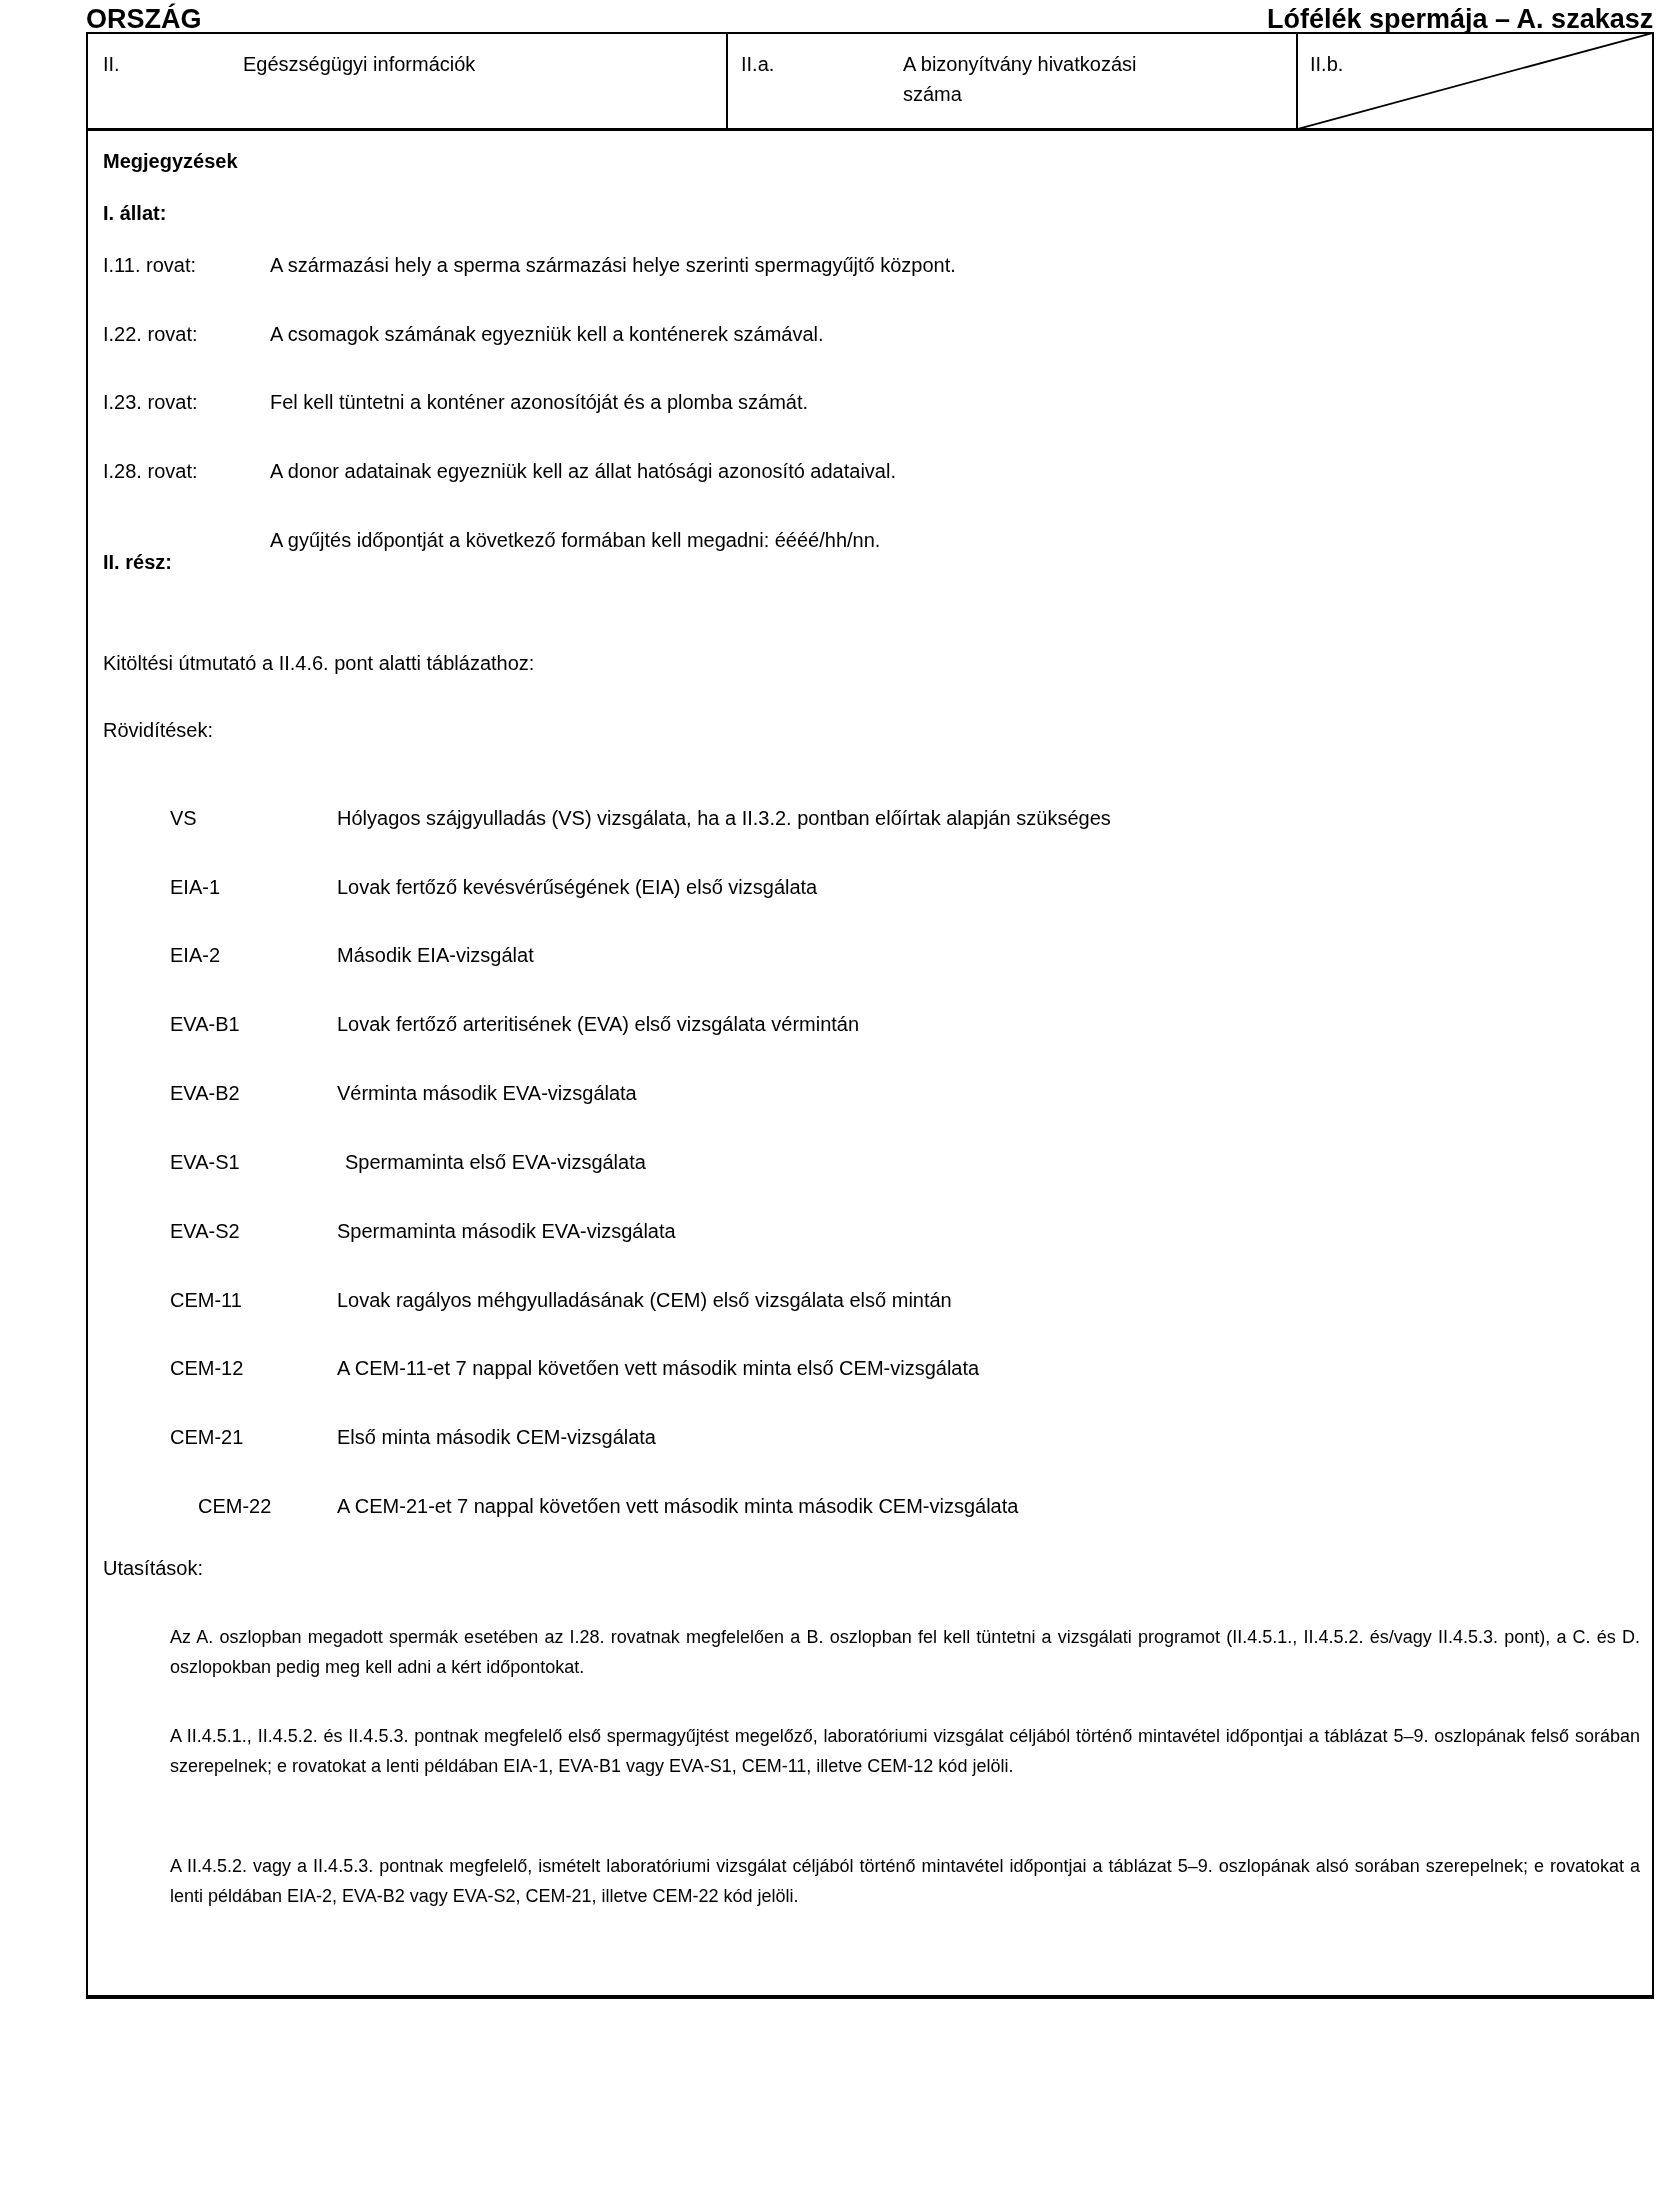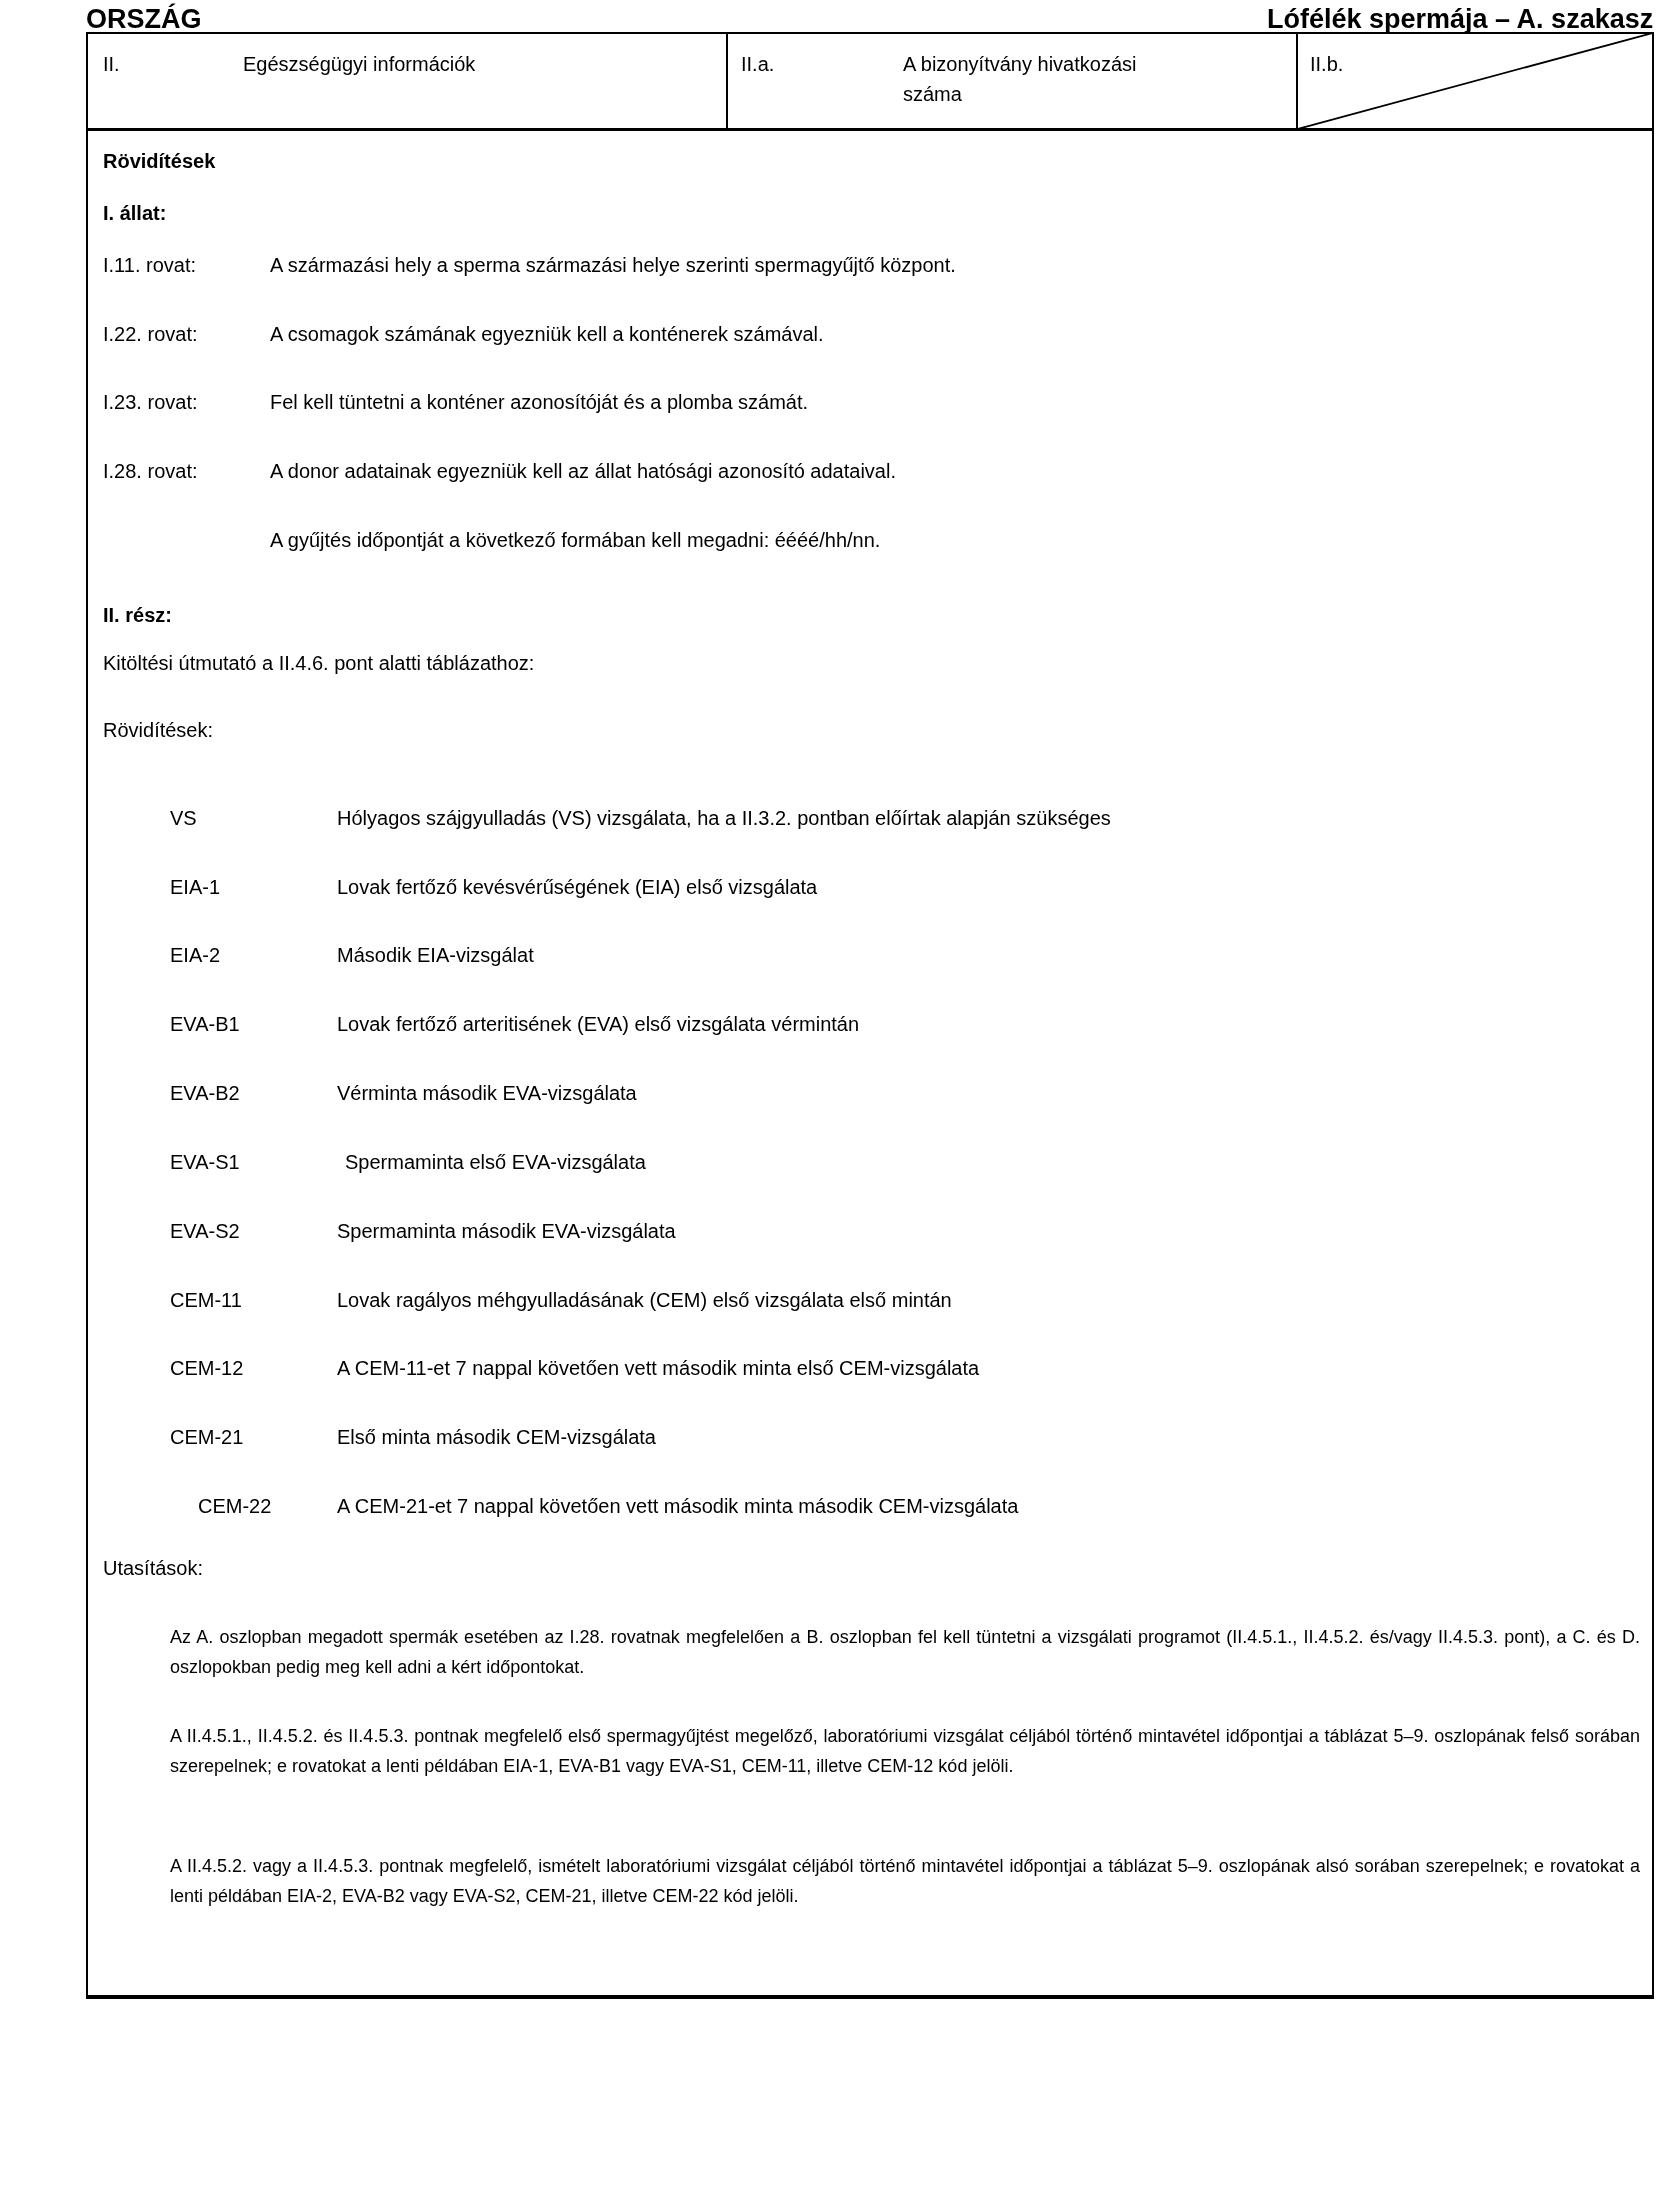--- a/index.html
+++ b/index.html
@@ -34,36 +34,36 @@
   <line x1="2223" y1="221" x2="2833" y2="56" stroke="#000" stroke-width="3"></line>
 </svg>
 
 <div class="t" style="left:103px;top:49px;">II.</div>
 <div class="t" style="left:243px;top:49px;">Egészségügyi információk</div>
 <div class="t" style="left:741px;top:49px;">II.a.</div>
 <div class="t" style="left:903px;top:49px;">A bizonyítvány hivatkozási</div>
 <div class="t" style="left:903px;top:79px;">száma</div>
 <div class="t" style="left:1310px;top:49px;">II.b.</div>
 
-<div class="t b" style="left:103px;top:146px;">Rövidítések</div>
+<div class="t b" style="left:103px;top:146px;">Megjegyzések</div>
 <div class="t b" style="left:103px;top:198px;">I. állat:</div>
 
 <div>
   <div class="t" style="left:103px;top:250px;">I.11. rovat:</div>
   <div class="t" style="left:270px;top:250px;">A származási hely a sperma származási helye szerinti spermagyűjtő központ.</div>
   <div class="t" style="left:103px;top:319px;">I.22. rovat:</div>
   <div class="t" style="left:270px;top:319px;">A csomagok számának egyezniük kell a konténerek számával.</div>
   <div class="t" style="left:103px;top:387px;">I.23. rovat:</div>
   <div class="t" style="left:270px;top:387px;">Fel kell tüntetni a konténer azonosítóját és a plomba számát.</div>
   <div class="t" style="left:103px;top:456px;">I.28. rovat:</div>
   <div class="t" style="left:270px;top:456px;text-align:right;">A donor adatainak egyezniük kell az állat hatósági azonosító adataival.</div>
   <div class="t" style="left:270px;top:525px;">A gyűjtés időpontját a következő formában kell megadni: éééé/hh/nn.</div>
 </div>
 
-<div class="t b" style="left:103px;top:600px;">II. rész:</div>
+<div class="t b" style="left:103px;top:547px;">II. rész:</div>
 <div class="t" style="left:103px;top:648px;">Kitöltési útmutató a II.4.6. pont alatti táblázathoz:</div>
 <div class="t" style="left:103px;top:715px;">Rövidítések:</div>
 
 <div>
   <div class="t" style="left:170px;top:803px;">VS</div>
   <div class="t" style="left:337px;top:803px;">Hólyagos szájgyulladás (VS) vizsgálata, ha a II.3.2. pontban előírtak alapján szükséges</div>
   <div class="t" style="left:170px;top:872px;">EIA-1</div>
   <div class="t" style="left:337px;top:872px;">Lovak fertőző kevésvérűségének (EIA) első vizsgálata</div>
   <div class="t" style="left:170px;top:940px;">EIA-2</div>
   <div class="t" style="left:337px;top:940px;">Második EIA-vizsgálat</div>

